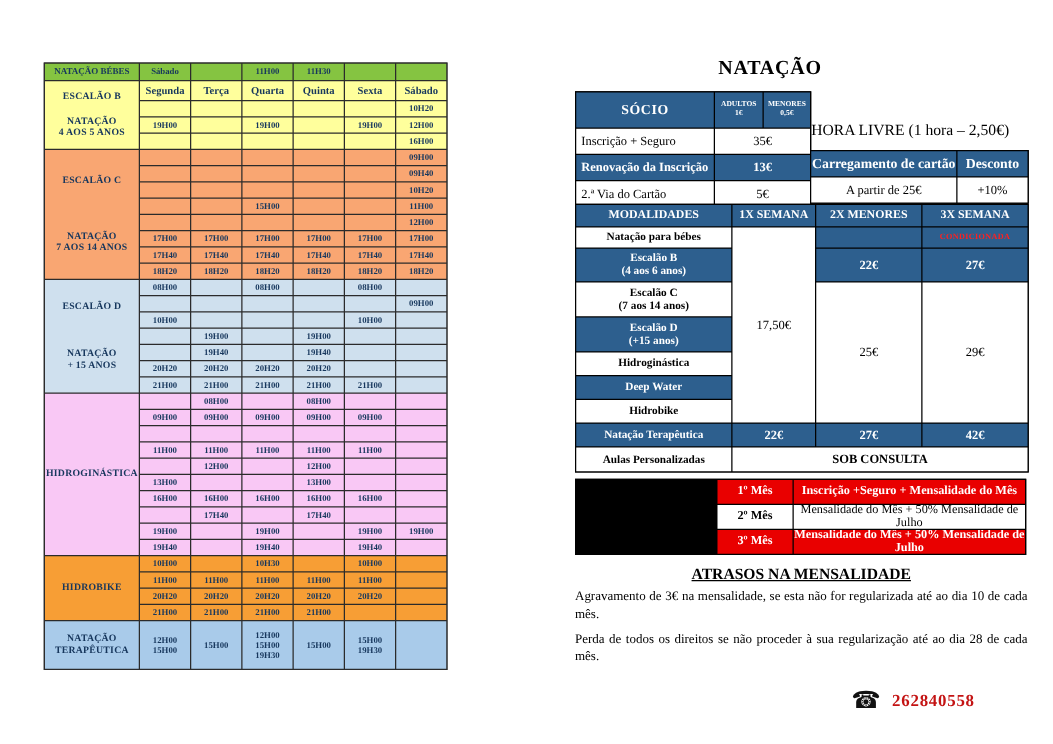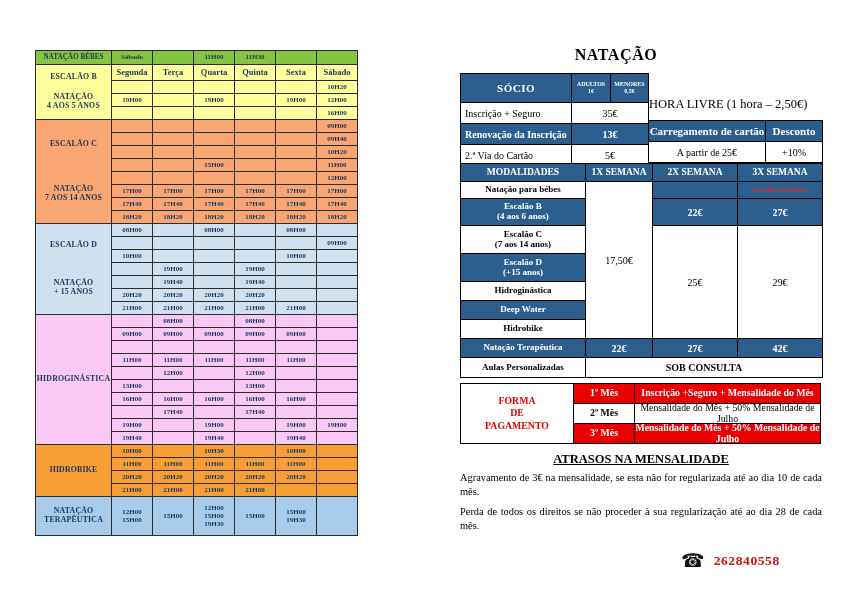--- a/index.html
+++ b/index.html
@@ -329,21 +329,21 @@
   <div class="grid cartao">
     <div class="cell blue h">Carregamento de cartão</div>
     <div class="cell blue h">Desconto</div>
     <div class="cell">A partir de 25€</div>
     <div class="cell">+10%</div>
   </div>
 
   <div class="grid mod">
     <div class="cell blue hdr">MODALIDADES</div>
     <div class="cell blue hdr">1X SEMANA</div>
-    <div class="cell blue hdr">2X SEMANA</div>
+    <div class="cell blue hdr">2X MENORES</div>
     <div class="cell blue hdr">3X SEMANA</div>
 
     <div class="cell lab pre" style="grid-row:2;grid-column:1;">Natação para bébes</div>
     <div class="cell blue lab pre" style="grid-row:3;grid-column:1;">Escalão B
 (4 aos 6 anos)</div>
     <div class="cell lab pre" style="grid-row:4;grid-column:1;">Escalão C
 (7 aos 14 anos)</div>
     <div class="cell blue lab pre" style="grid-row:5;grid-column:1;">Escalão D
 (+15 anos)</div>
     <div class="cell lab" style="grid-row:6;grid-column:1;">Hidroginástica</div>
@@ -364,23 +364,20 @@
     <div class="cell blue lab" style="grid-row:9;grid-column:1;">Natação Terapêutica</div>
     <div class="cell blue" style="grid-row:9;grid-column:2;">22€</div>
     <div class="cell blue" style="grid-row:9;grid-column:3;">27€</div>
     <div class="cell blue" style="grid-row:9;grid-column:4;">42€</div>
 
     <div class="cell lab" style="grid-row:10;grid-column:1;">Aulas Personalizadas</div>
     <div class="cell bold" style="grid-row:10;grid-column:2 / span 3;">SOB CONSULTA</div>
   </div>
 
   <div class="grid pag">
-    <div class="cell flab pre" style="grid-row:1 / span 3;grid-column:1;">FORMA
-DE
-PAGAMENTO</div>
 
     <div class="cell red" style="grid-row:1;grid-column:2;">1º Mês</div>
     <div class="cell red" style="grid-row:1;grid-column:3;">Inscrição +Seguro + Mensalidade do Mês</div>
 
     <div class="cell bold" style="grid-row:2;grid-column:2;">2º Mês</div>
     <div class="cell" style="grid-row:2;grid-column:3;">Mensalidade do Mês + 50% Mensalidade de Julho</div>
 
     <div class="cell red" style="grid-row:3;grid-column:2;">3º Mês</div>
     <div class="cell red" style="grid-row:3;grid-column:3;">Mensalidade do Mês + 50% Mensalidade de Julho</div>
   </div>

